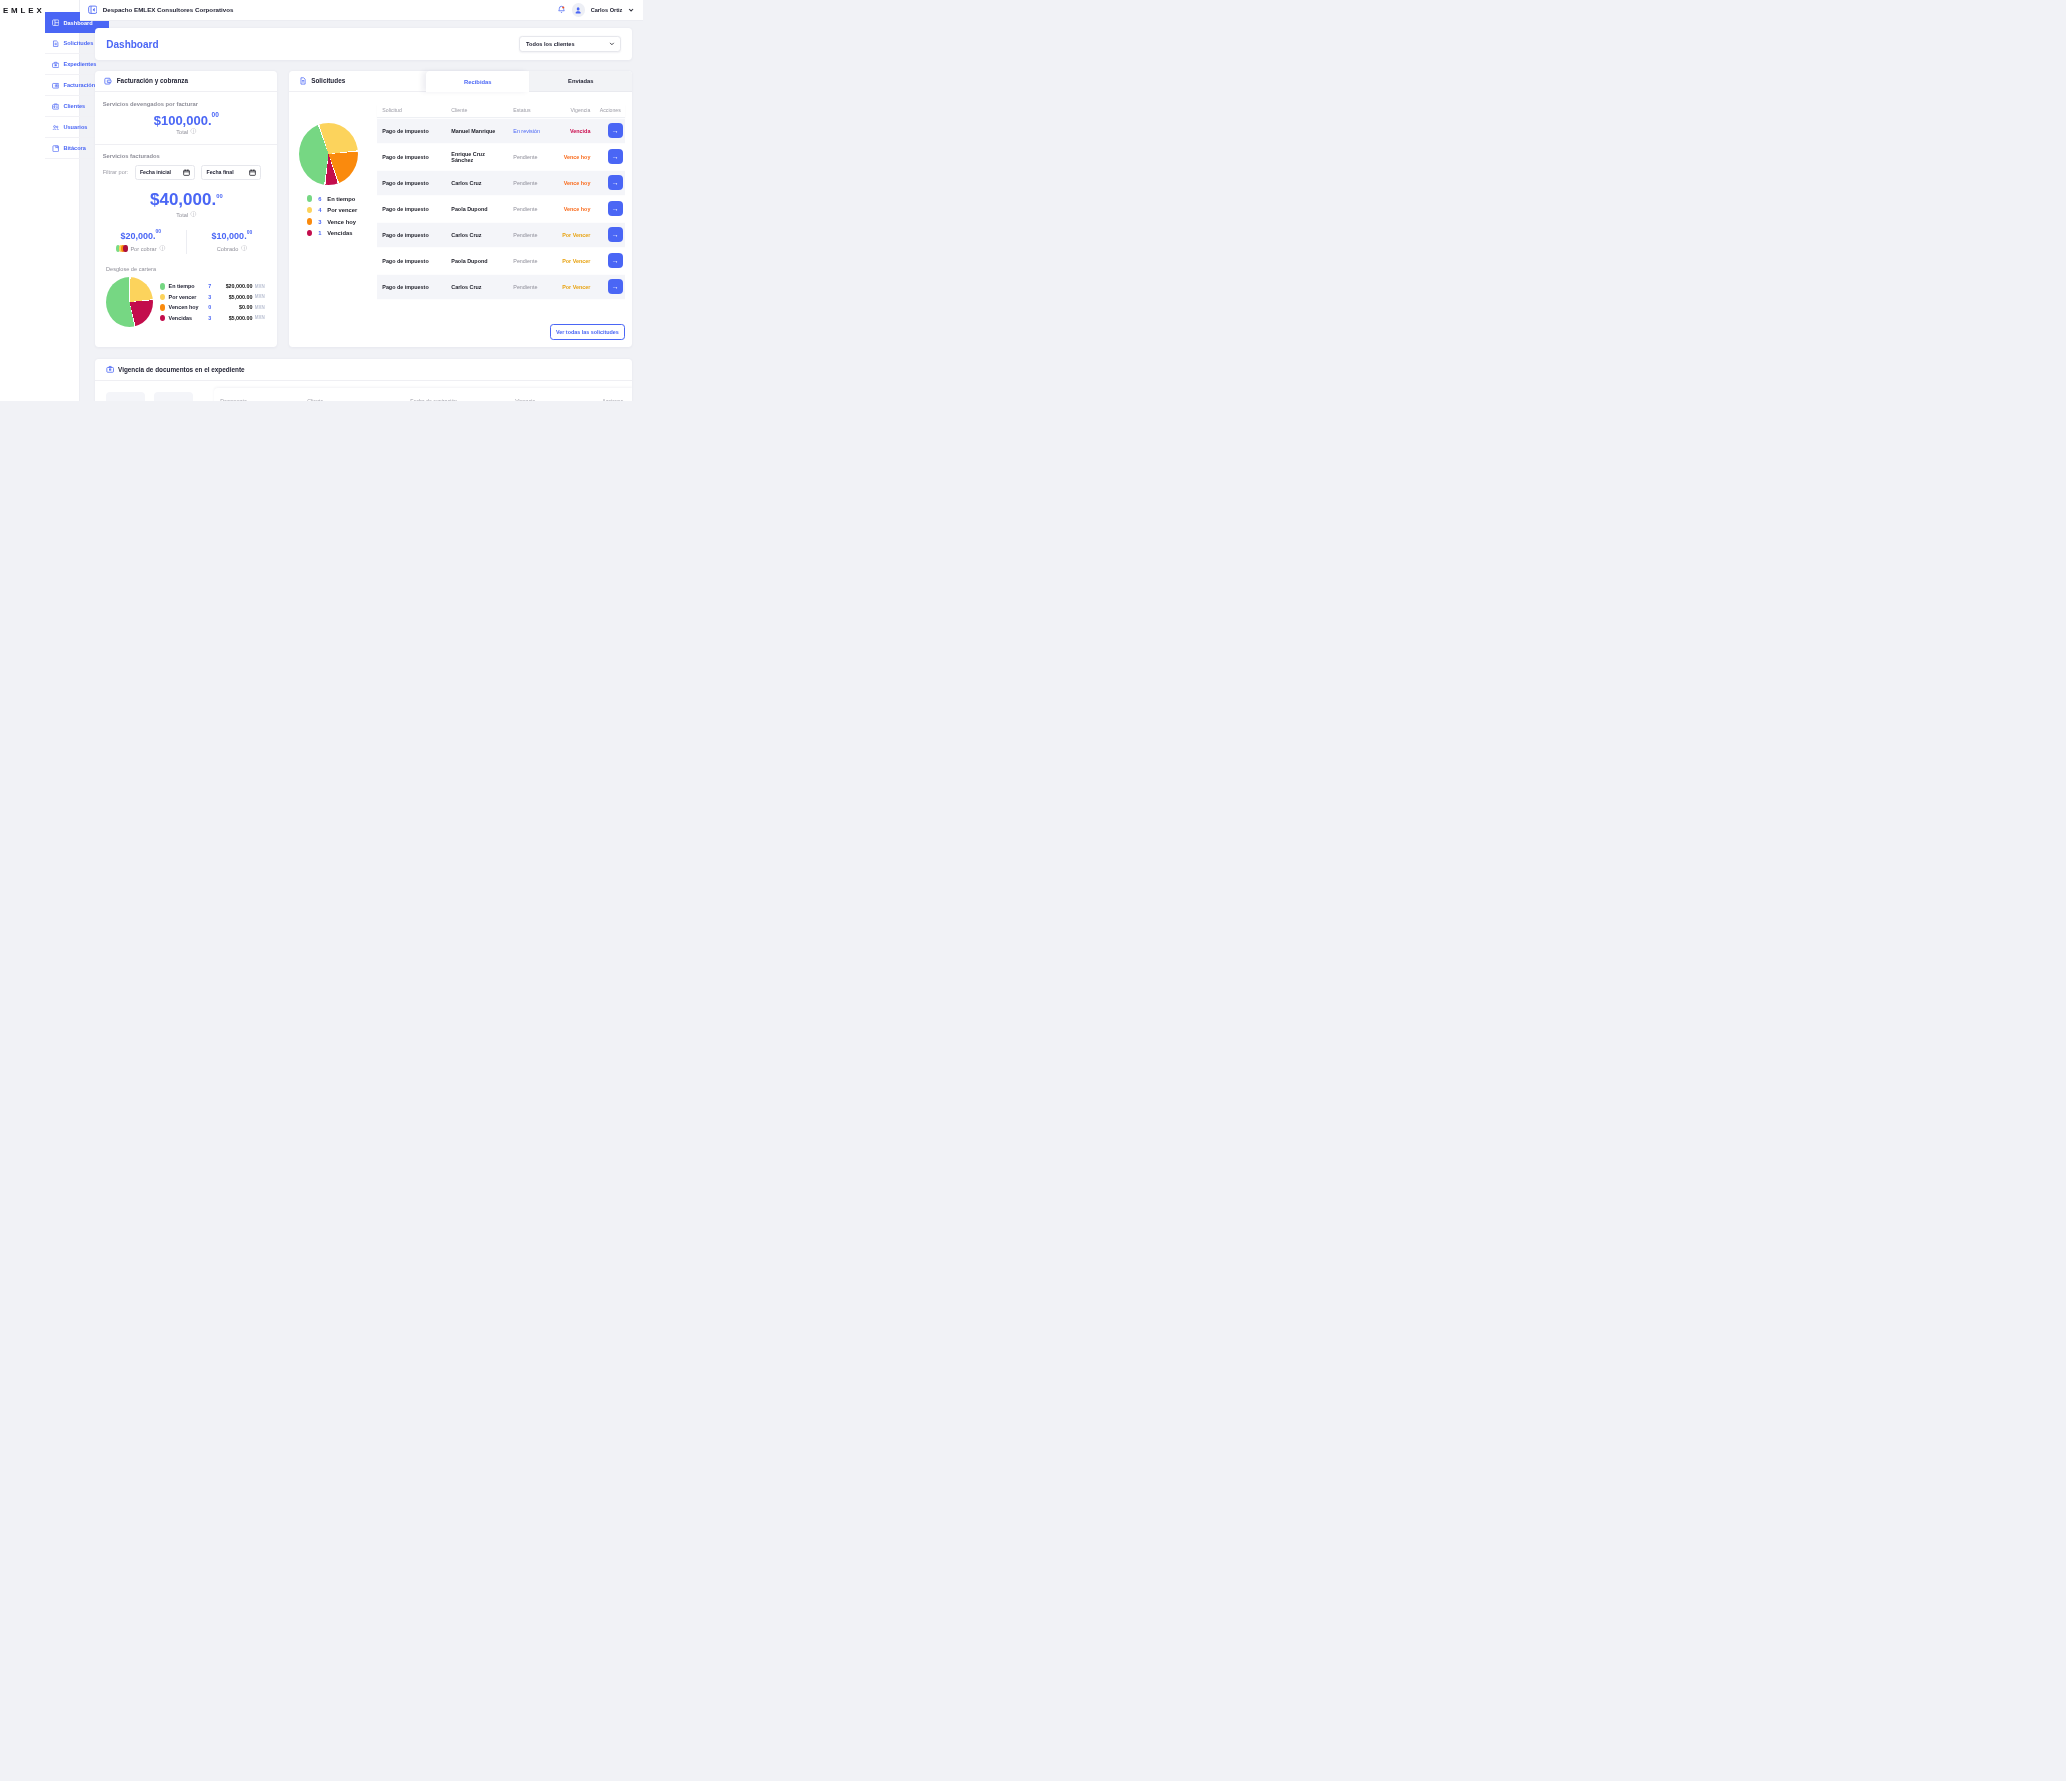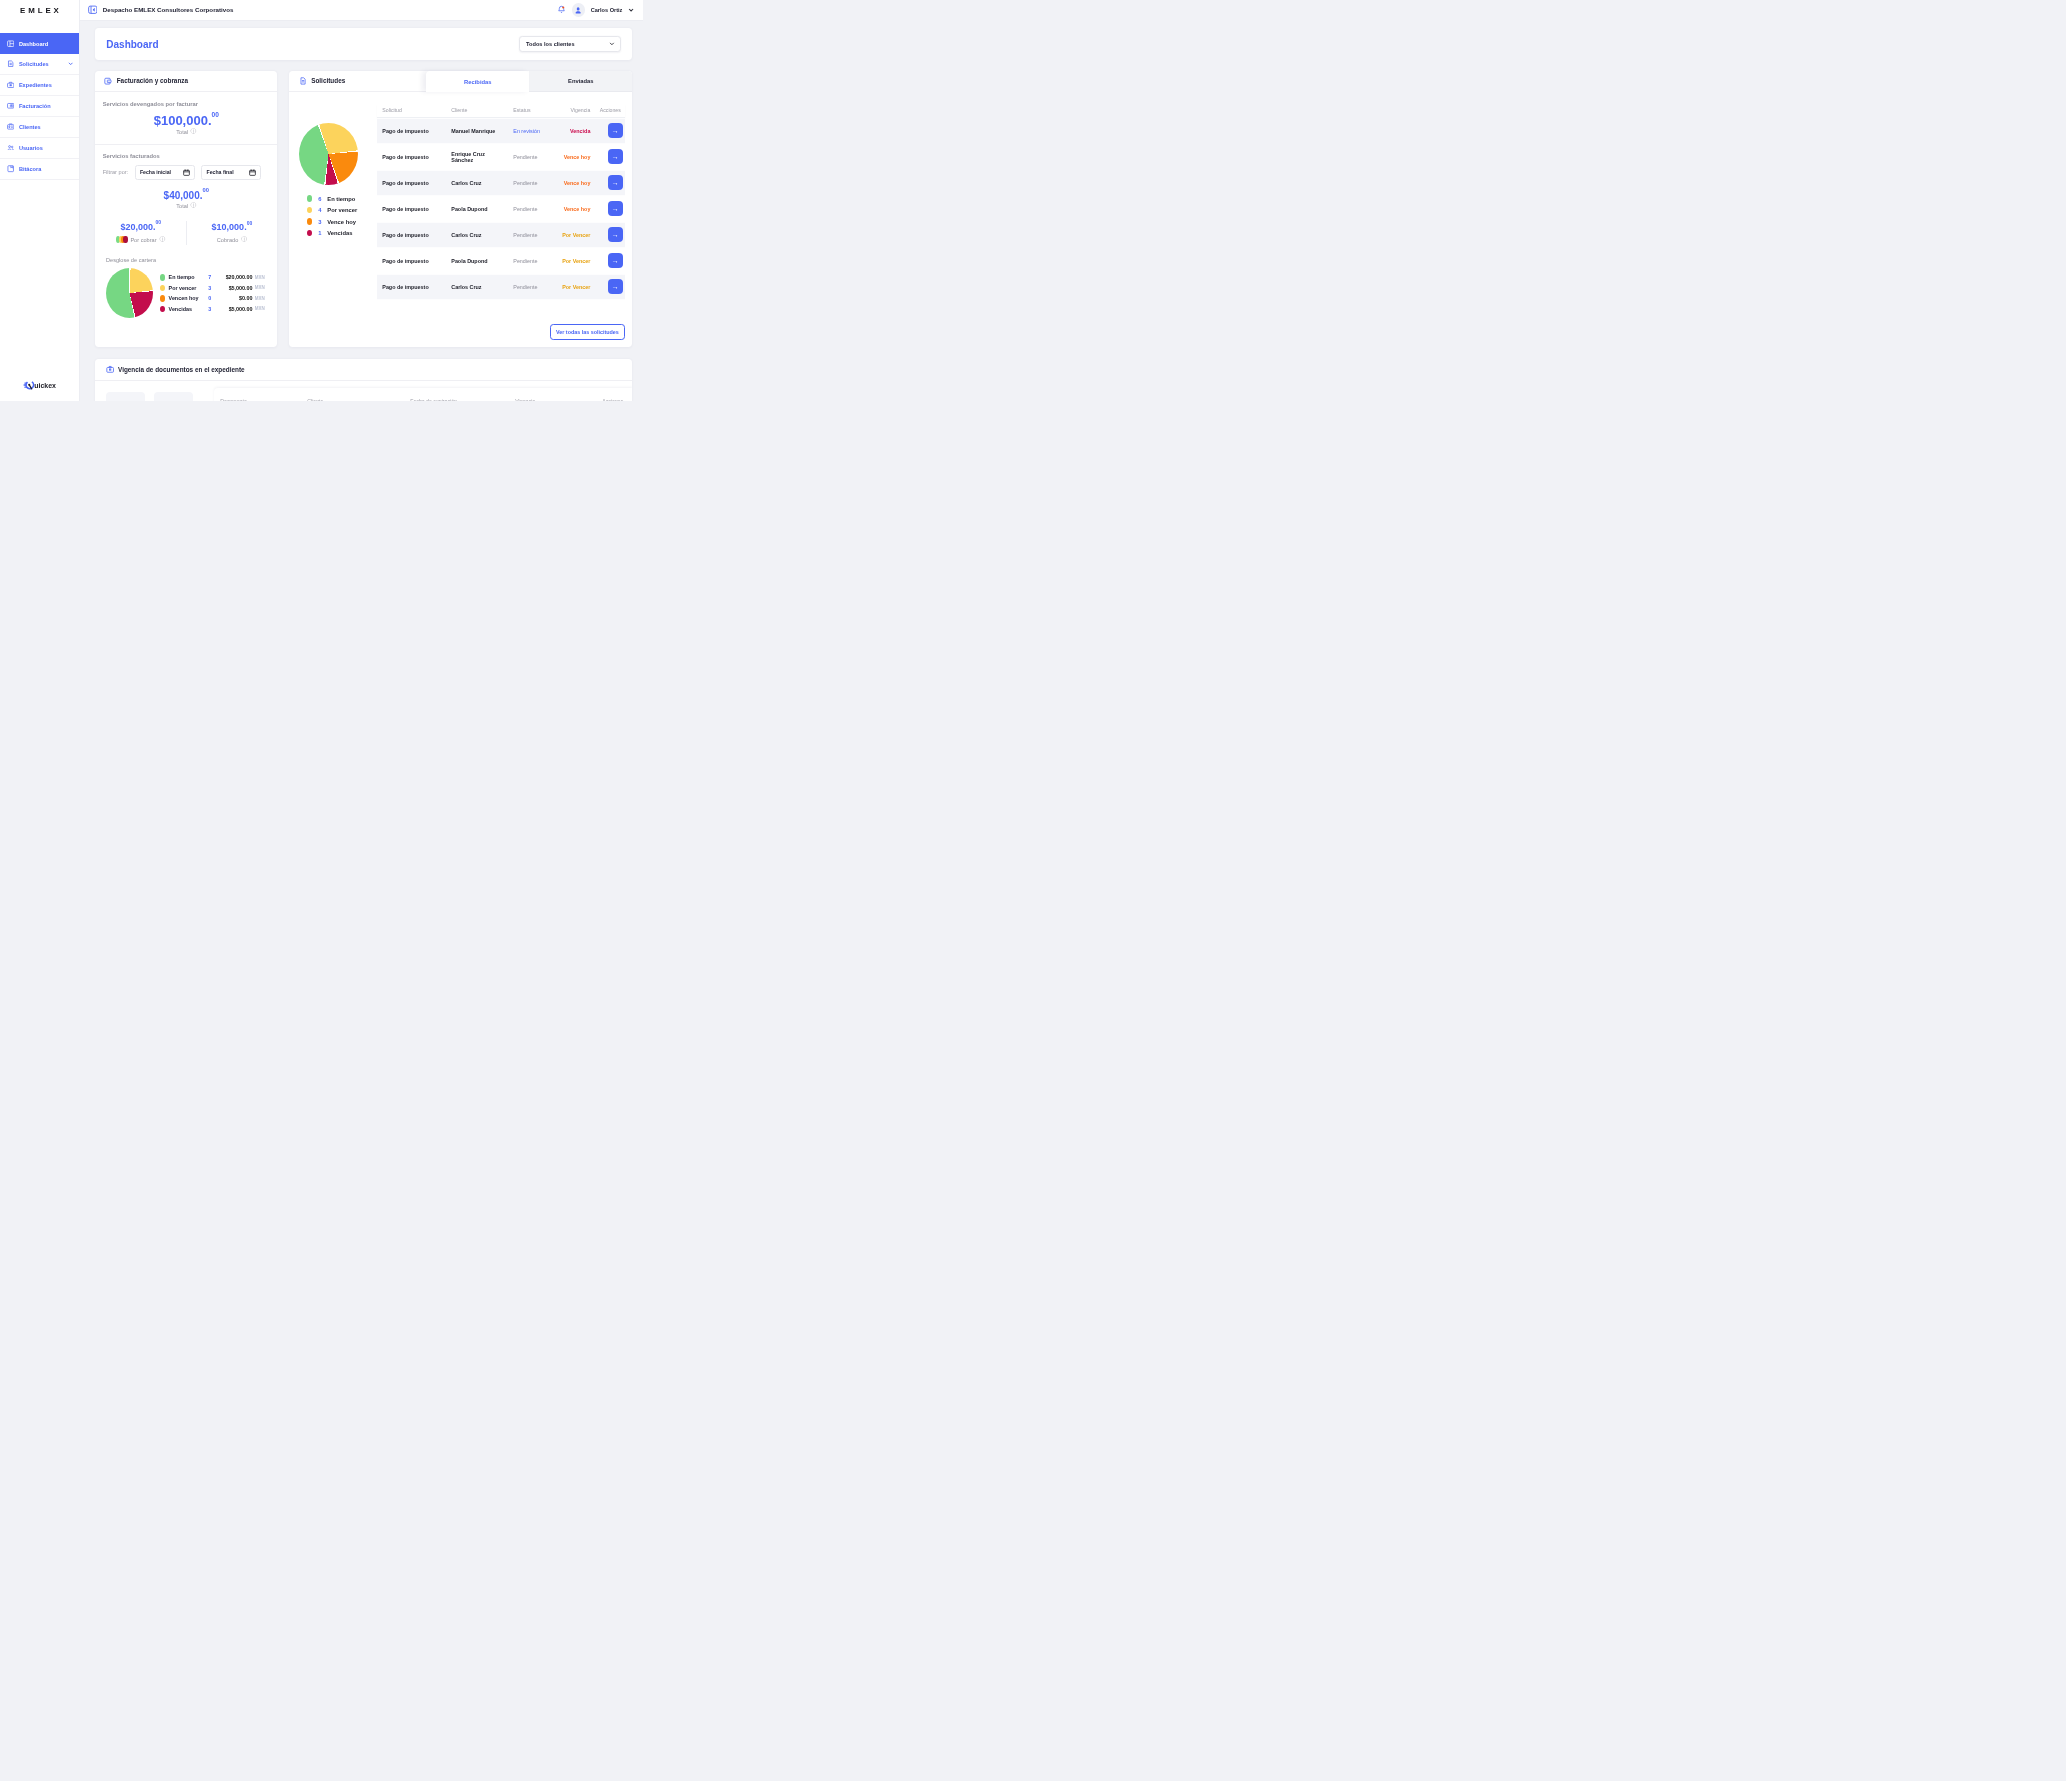--- a/index.html
+++ b/index.html
@@ -6,21 +6,21 @@
     --accent:#4A66F5; --dark:#232430; --gray:#8F8F99; --gray2:#9C9CA6;
     --bg:#F1F2F6; --border:#ECEDF2; --stripe:#F4F5F9; --mxn:#BDC3D4;
     --green:#76D783; --yellow:#FCD35C; --orange:#FA8A0D; --crimson:#C30D4C;
     --red:#CB0B4D; --vorange:#F96C1E; --amber:#E8A312;
   }
   *{box-sizing:border-box;margin:0;padding:0;}
   html,body{width:643px;height:401px;overflow:hidden;}
   body{font-family:"Liberation Sans",sans-serif;background:var(--bg);color:var(--dark);display:flex;}
   svg{display:block;}
   
-  .sidebar{width:80px;background:#fff;border-right:0.4px solid var(--border);display:flex;flex-direction:column;flex-shrink:0;}
+  .sidebar{width:80px;background:#fff;border-right:0.4px solid var(--border);display:flex;flex-direction:row;flex-shrink:0;}
   .side-logo{height:20.7px;display:flex;align-items:center;justify-content:center;font-weight:800;font-size:7.9px;letter-spacing:2.9px;color:#141419;padding-left:2.9px;}
   .nav{margin-top:12.4px;}
   .nav-item{height:21px;display:flex;align-items:center;gap:4.5px;padding:0 5.8px 0 7px;border-bottom:0.4px solid #F1F1F5;color:var(--accent);font-weight:700;font-size:5.6px;cursor:pointer;}
   .nav-item .lbl{flex:1;}
   .nav-item.active{background:var(--accent);color:#fff;border-bottom:none;}
   .side-foot{margin-top:auto;display:flex;align-items:center;justify-content:center;padding-bottom:5.8px;height:25px;}
   .qlogo{display:flex;align-items:center;}
   .qlogo .qtext{font-weight:700;font-size:7px;color:#1C1C24;margin-left:-1.2px;}
   
   .main{flex:1;display:flex;flex-direction:column;min-width:0;}
@@ -40,21 +40,21 @@
   .row2{display:flex;gap:11.6px;margin-top:11px;height:276px;}
   
   .c-head{height:20.7px;display:flex;align-items:center;gap:4.1px;padding:0 9px;border-bottom:0.4px solid #EFEFF3;flex-shrink:0;}
   .c-title{font-size:6.4px;font-weight:800;color:#232435;}
   
   .billing{width:182px;flex-shrink:0;display:flex;flex-direction:column;}
   .sec-label{font-size:5.8px;font-weight:700;color:var(--gray);padding:0 7.4px;}
   .big-amt{text-align:center;color:var(--accent);font-weight:800;}
   .big-amt .a1{font-size:13px;}
   .big-amt sup{font-size:6.6px;top:-4.1px;position:relative;}
-  .mid-amt .a1{font-size:10px;}
+  .mid-amt .a1{font-size:17px;}
   .mid-amt sup{font-size:5.8px;top:-3.7px;position:relative;}
   .total-line{display:flex;align-items:center;justify-content:center;gap:2.5px;color:var(--gray);font-size:5.6px;margin-top:1.7px;}
   .info{color:#A9A9B2;font-size:5.8px;line-height:1;cursor:pointer;}
   .divider{border-top:0.4px solid #EFEFF3;margin-top:8.3px;}
   .filter-row{display:flex;align-items:center;gap:6.6px;padding:0 7.4px;margin-top:5.8px;}
   .filter-lbl{font-size:5.6px;color:var(--gray2);flex-shrink:0;}
   .date-input{width:60px;height:15.7px;border:0.4px solid #E6E7EC;border-radius:2.5px;display:flex;align-items:center;justify-content:space-between;padding:0 4.1px;font-size:5.2px;font-weight:600;color:#232435;cursor:pointer;background:#fff;}
   .stats{display:flex;align-items:center;margin-top:11.6px;}
   .stat{flex:1;text-align:center;color:var(--accent);font-weight:800;}
   .stat .a1{font-size:9px;}

